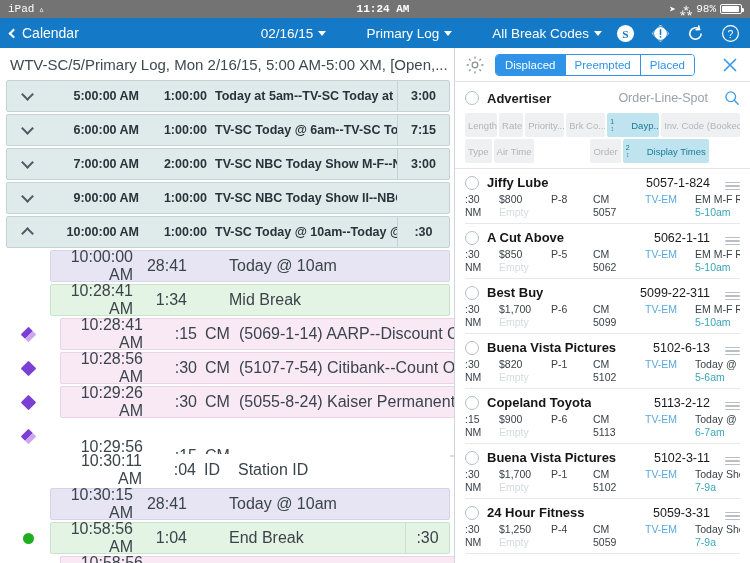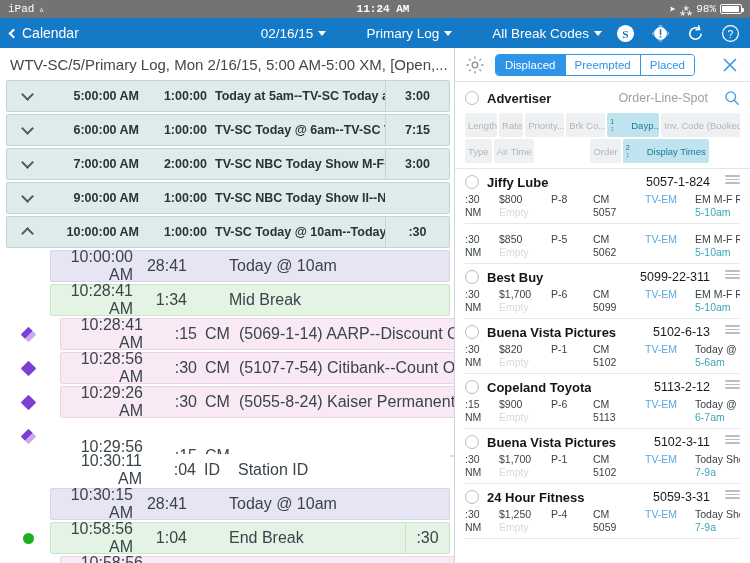--- a/index.html
+++ b/index.html
@@ -76,21 +76,21 @@
     font-size: 12.5px; font-weight: bold; color: #28343a;
   }
   .prog-chev { width: 40px; display:flex; align-items:center; justify-content:center; }
   .chv { display:inline-block; width:9px;height:9px;border-right:2px solid #4c5c63;border-bottom:2px solid #4c5c63; }
   .chv.down { transform: rotate(45deg); margin-top:-4px; }
   .chv.up { transform: rotate(-135deg); margin-top:3px; }
   .prog-time { width: 92px; text-align: right; display:flex; align-items:center; justify-content:flex-end; }
   .prog-dur { width: 76px; text-align: right; display:flex; align-items:center; justify-content:flex-end; padding-right:8px;}
   .prog-name { flex:1; display:flex; align-items:center; overflow:hidden; white-space:nowrap; padding-right:6px;}
   .prog-avail {
-    width: 64px; border-left: 1px solid #c3d4d4; display:flex; align-items:center; justify-content:center;
+    width: 52px; border-left: 1px solid #c3d4d4; display:flex; align-items:center; justify-content:center;
   }
   .prog-avail.empty { border-left: none; }
   .det-time { width: 82px; flex: 0 0 82px; text-align:right; display:flex; align-items:center; justify-content:flex-end; color:#3a444a;}
   .det-dur { width: 62px; flex:0 0 62px; text-align:right; display:flex; align-items:center; justify-content:flex-end; padding-right:8px; color:#3a444a;}
   .det-type { width: 34px; flex:0 0 34px; display:flex; align-items:center; color:#3a444a;}
   .det-name { flex:1; display:flex; align-items:center; overflow:hidden; white-space:nowrap; color:#3a444a; padding-right:6px;}
   .det-avail { width:44px; flex:0 0 44px; display:flex; align-items:center; justify-content:center; color:#3a444a;}
 
   
   .band-prog { background:#e7e5f4; border:1px solid #d6d3ec; border-radius:2px; margin-left:44px; }
@@ -137,21 +137,21 @@
     font-size:9.5px; color:#b0b6ba; background:#eef0f2; border-radius:2px;
     padding:2px 3px; height:24px; display:flex; align-items:center; overflow:hidden; white-space:nowrap;
   }
   .chip.sel { background:#bfe4ef; color:#1b7b94;gap:15px; }
   .chip .ord { font-size:7px; margin-right:2px; line-height:1; display:flex; flex-direction:column; align-items:center;}
   .chip.spacer { background:transparent; }
 
   
   .spotlist { flex:1; overflow:hidden; padding: 0 10px; }
   .spot { border-bottom:1px solid #e5e9ec; padding: 6px 0 5px 0; }
-  .spot-top { display:flex; align-items:flex-start; gap:8px; }
+  .spot-top { display:flex; align-items:flex-end; gap:8px; }
   .spot-name { font-size:13px; font-weight:bold; color:#151515; white-space:nowrap; overflow:hidden;}
   .spot-ols { margin-left:auto; font-size:12.5px; color:#1a1a1a; white-space:nowrap;}
   .shandle { display:flex; flex-direction:column; gap:2px; margin-left:7px;}
   .shandle i { display:block; width:15px; height:1.5px; background:#b9bfc4; border-radius:1px; }
   .spot-grid { display:grid; grid-template-columns: 34px 52px 42px 52px 50px 1fr; row-gap:1px; margin-top:3px; font-size:10.5px; }
   .g { color:#3a4247; white-space:nowrap; overflow:hidden; }
   .g.blue { color:#5aa9e0; }
   .g.teal { color:#3aa6b8; }
   .g.faint { color:#d6dade; }
 </style>
@@ -487,20 +487,30 @@
       <span class="g">EM M-F ROS</span>
       <span class="g">NM</span>
       <span class="g faint">Empty</span>
       <span class="g"></span>
       <span class="g">5057</span>
       <span class="g"></span>
       <span class="g teal">5-10am</span>
     </div>
   </div>
   <div class="spot">
+    <div class="spot-top">
+      <span class="radio-o"></span>
+      <span class="spot-name">A Cut Above</span>
+      <span class="spot-ols">5062-1-11</span>
+      <span class="shandle">
+                <i></i>
+                <i></i>
+                <i></i>
+              </span>
+    </div>
     <div class="spot-grid">
       <span class="g">:30</span>
       <span class="g">$850</span>
       <span class="g">P-5</span>
       <span class="g">CM</span>
       <span class="g blue">TV-EM</span>
       <span class="g">EM M-F ROS</span>
       <span class="g">NM</span>
       <span class="g faint">Empty</span>
       <span class="g"></span>

